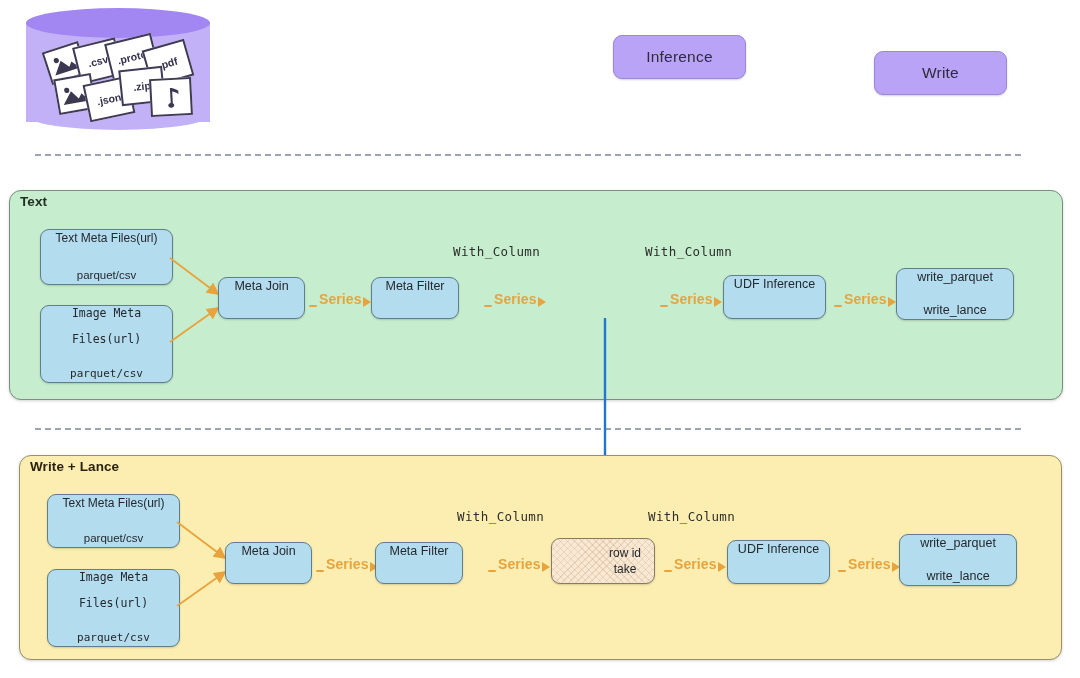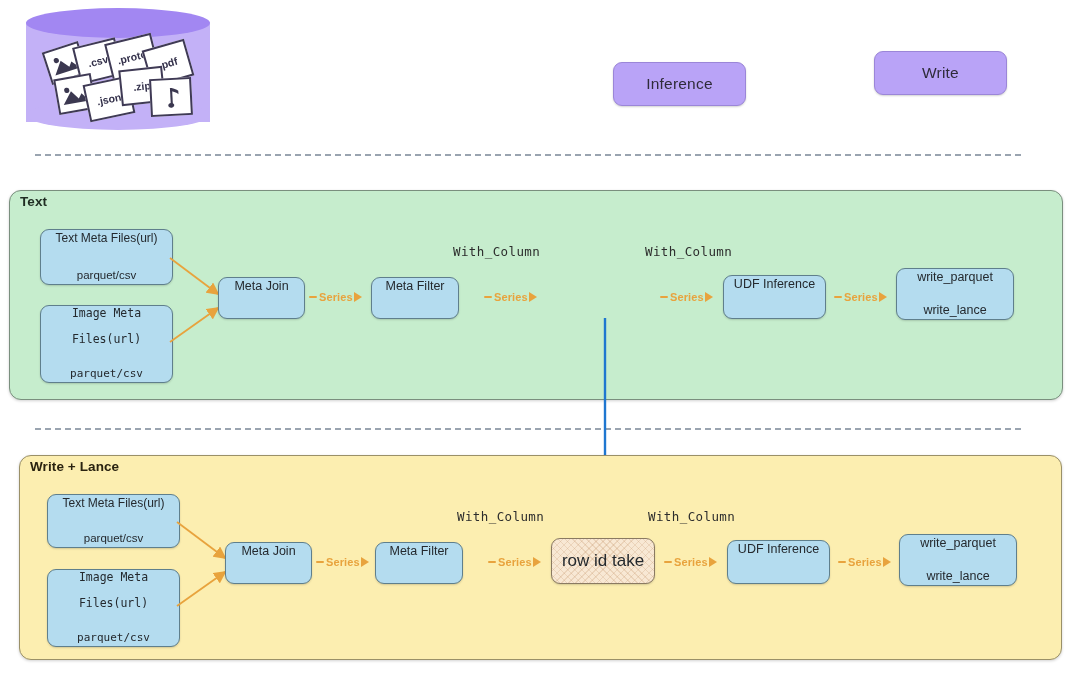--- a/index.html
+++ b/index.html
@@ -70,23 +70,23 @@
 
   
   .withcol{
     font-family:"DejaVu Sans Mono", monospace;
     font-size:12.5px;
     color:#2d2d2d;
     letter-spacing:.4px;
     white-space:nowrap;
   }
   .series-lbl{
-    display:flex;align-items:center;
+    display:flex;align-items:flex-end;
     color:#e8a33d;
-    font-size:11px;
+    font-size:14px;
     font-weight:bold;
     white-space:nowrap;
     letter-spacing:.1px;
   }
   .series-lbl .dash{
     width:8px;height:1.6px;background:#e8a33d;margin-right:2px;border-radius:1px;
   }
   .series-lbl .head{
     margin-left:1px;
     width:0;height:0;
@@ -165,21 +165,21 @@
       <div class="file-card" style="left:112px;top:40px;width:38px;height:34px;transform:rotate(-3deg);">
         <svg width="22" height="24" viewBox="0 0 22 24" aria-hidden="true">
           <path d="M8 19.5 a3 2.4 0 1 0 0.1 -0.2 Z" fill="#3b3850"></path>
           <rect x="10.4" y="3" width="2.1" height="17" fill="#3b3850"></rect>
           <path d="M10.4 3 C14 3.6 17 4.4 18.6 6.2 L18.6 9.6 C17 7.6 14 6.8 10.4 6.2 Z" fill="#3b3850"></path>
         </svg>
       </div>
     </div>
   </div>
 
-  <div class="stage-btn abs" style="left:613px;top:62px;width:133px;height:44px;">Inference</div>
+  <div class="stage-btn abs" style="left:613px;top:35px;width:133px;height:44px;">Inference</div>
   <div class="stage-btn abs" style="left:874px;top:51px;width:133px;height:44px;">Write</div>
 
   <div class="divider abs" style="left:35px;top:154px;width:986px;"></div>
 
   <div class="panel green abs" style="left:9px;top:190px;width:1054px;height:210px;"></div>
   <div class="panel-title" style="left:20px;top:194px;">Text</div>
 
   <div class="node blue abs" style="left:40px;top:229px;width:133px;height:56px;">
     <span class="l1 sans" style="font-size:12px;">Text Meta Files(url)</span>
     <span class="l2 sans" style="font-size:11.5px;margin-top:7px;">parquet/csv</span>
@@ -298,21 +298,21 @@
 
   <div class="series-lbl abs" style="left:488px;top:556px;">
     <span class="dash"></span>
     <span>Series</span>
     <span class="head"></span>
   </div>
 
   <div class="withcol abs" style="left:457px;top:509px;">With_Column</div>
 
   <div class="node hatch abs" style="left:551px;top:538px;width:104px;height:46px;">
-    <span class="sans" style="font-size:17px;">row id take</span>
+    <span class="sans" style="font-size:12px;padding-left:44px;">row id take</span>
   </div>
 
   <div class="series-lbl abs" style="left:664px;top:556px;">
     <span class="dash"></span>
     <span>Series</span>
     <span class="head"></span>
   </div>
 
   <div class="withcol abs" style="left:648px;top:509px;">With_Column</div>
 

